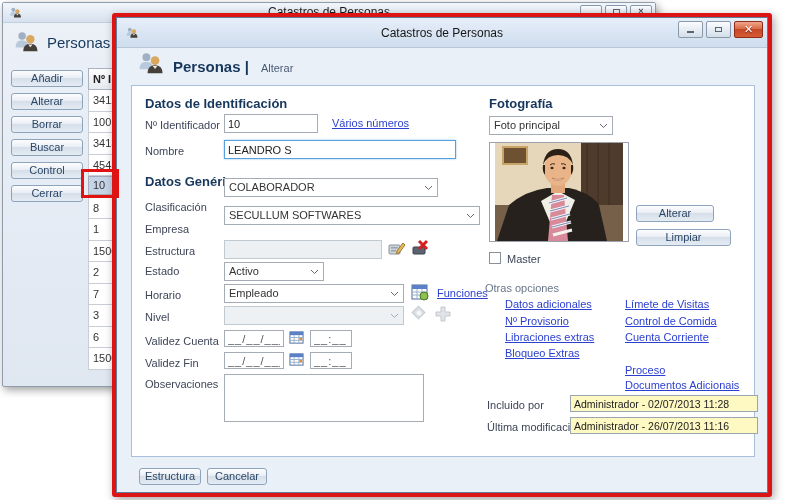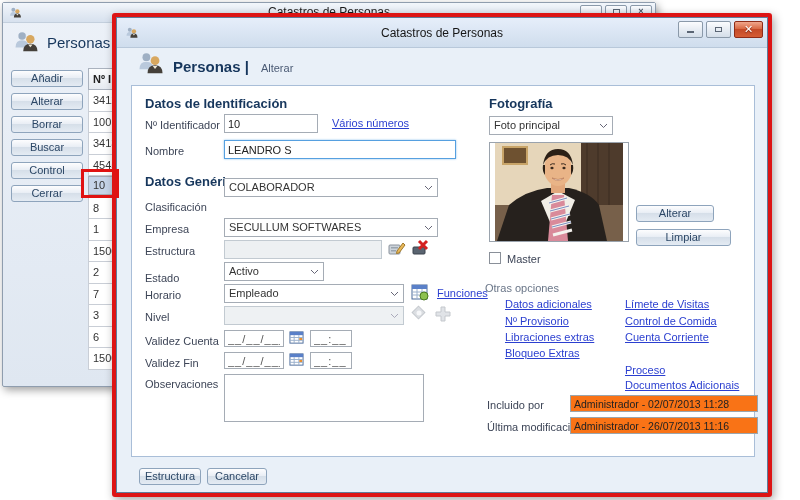--- a/index.html
+++ b/index.html
@@ -60,21 +60,21 @@
   .panel { position:absolute; left:14px; top:67px; width:624px; height:372px;
     background:#fff; border:1px solid #a9bed8; }
 
   .sect { position:absolute; font-size:13px; font-weight:bold; color:#16365c; }
   .lbl  { position:absolute; font-size:11px; color:#3d4557; white-space:nowrap; }
   .muted{ color:#6a7688; }
   .inp  { position:absolute; height:19px; background:#fff; border:1px solid #a5acb5;
     font-family:inherit; font-size:11px; color:#222; padding:1px 3px; }
   .inp.focus { border:1px solid #56a0e0; box-shadow:0 0 2px #8cc0ec; }
   .inp.dis { background:#edf0f2; border:1px solid #c2cad1; }
-  .inp.ro  { background:#f97316; border:1px solid #9aa5ad; font-size:10.5px; color:#222; height:17px; }
+  .inp.ro  { background:#fef9c3; border:1px solid #9aa5ad; font-size:10.5px; color:#222; height:17px; }
   .mask { color:#555; letter-spacing:1px; }
   .sel  { position:absolute; height:19px; background:#fff; border:1px solid #a5acb5;
     font-size:11px; color:#333; padding:2px 16px 0 4px; white-space:nowrap; overflow:hidden; }
   .sel .chev { position:absolute; right:4px; top:6px; }
   .sel.dis { background:#eef1f3; color:#9aa2aa; border-color:#c2cad1; }
   .link { position:absolute; font-size:11px; color:#2b3fd0; text-decoration:underline;
     white-space:nowrap; cursor:pointer; }
   .btn  { position:absolute; background:linear-gradient(#fdfdfe,#e9eef5 45%,#d6dfe9 50%,#e4ebf3);
     border:1px solid #8ea4bc; border-radius:3px; font-size:11px; color:#2c4766;
     text-align:center; }
@@ -200,41 +200,41 @@
 
     <div class="lbl" style="left:13px;top:115px">Clasificación</div>
     <div class="sel" style="left:92px;top:92px;width:214px">
       <span>COLABORADOR</span>
       <svg class="chev" width="9" height="6">
             <path d="M1 1 L4.5 4.5 L8 1" stroke="#667" fill="none"></path>
           </svg>
     </div>
 
     <div class="lbl" style="left:13px;top:137px">Empresa</div>
-    <div class="sel" style="left:92px;top:132px;width:214px">
+    <div class="sel" style="left:92px;top:120px;width:256px">
       <span>SECULLUM SOFTWARES</span>
       <svg class="chev" width="9" height="6">
             <path d="M1 1 L4.5 4.5 L8 1" stroke="#667" fill="none"></path>
           </svg>
     </div>
 
     <div class="lbl" style="left:13px;top:159px">Estructura</div>
     <input class="inp dis" style="left: 92px; top: 154px; width: 158px;" disabled="">
     <svg class="icon16" style="left:256px;top:153px" viewBox="0 0 18 18">
       <rect x="1" y="6" width="11" height="9" rx="1" fill="#ccd3da" stroke="#8a929c"></rect>
       <rect x="3" y="8" width="7" height="1.5" fill="#9aa4ae"></rect>
           <rect x="3" y="11" width="5" height="1.5" fill="#9aa4ae"></rect>
       <path d="M9 12 L15 4 L17 6 L11 14 L8.5 14.5 Z" fill="#e8b85a" stroke="#a07828"></path>
     </svg>
     <svg class="icon16" style="left:279px;top:153px" viewBox="0 0 18 18">
       <rect x="2" y="8" width="12" height="7" rx="1" fill="#5a6470" stroke="#3a424c"></rect>
       <path d="M8 2 L16 10 M16 2 L8 10" stroke="#d42020" stroke-width="3"></path>
     </svg>
 
-    <div class="lbl" style="left:13px;top:186px">Estado</div>
+    <div class="lbl" style="left:13px;top:179px">Estado</div>
     <div class="sel" style="left:92px;top:176px;width:100px">
       <span>Activo</span>
       <svg class="chev" width="9" height="6">
             <path d="M1 1 L4.5 4.5 L8 1" stroke="#667" fill="none"></path>
           </svg>
     </div>
 
     <div class="lbl" style="left:13px;top:203px">Horario</div>
     <div class="sel" style="left:92px;top:198px;width:180px">
       <span>Empleado</span>

